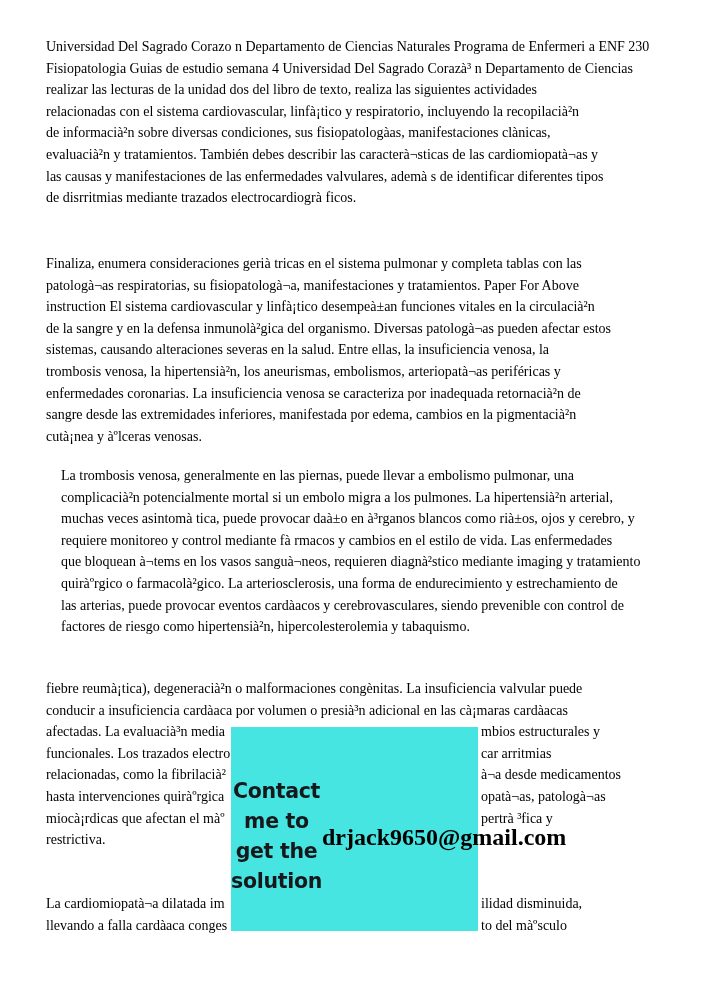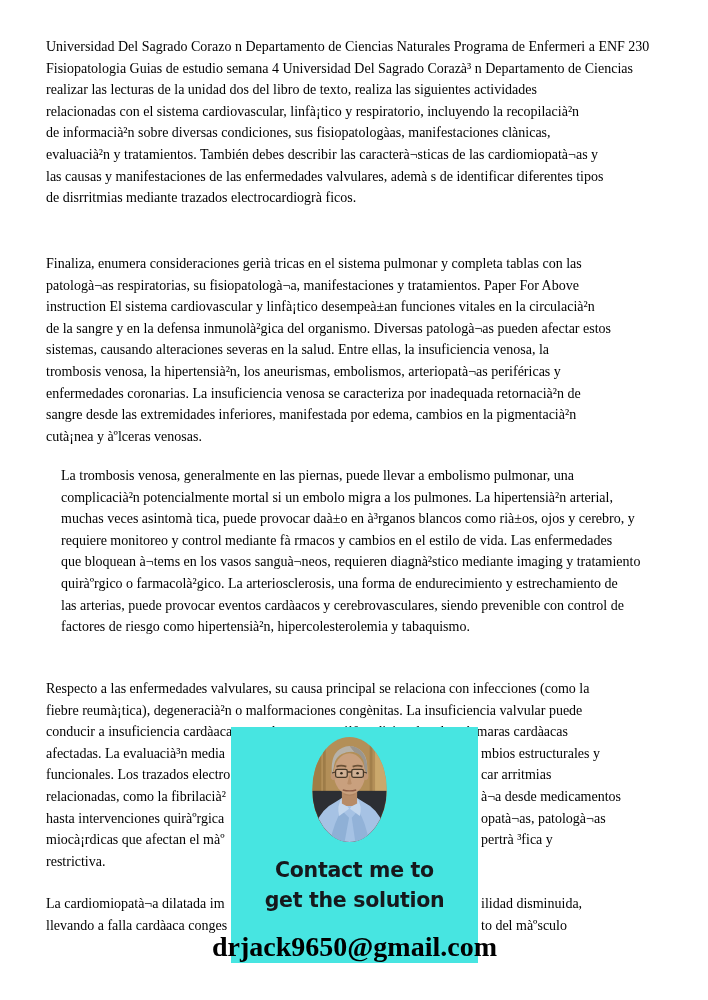--- a/index.html
+++ b/index.html
@@ -10,32 +10,32 @@
   #doc{position:absolute;left:46px;top:0;width:624px;}
   .para{position:absolute;left:0;width:624px;}
   .para:nth-child(1){top:36px;}
   .para:nth-child(2){top:253px;}
   .para:nth-child(3){top:465px;margin-left:15px;}
   .para:nth-child(4){top:678px;}
   .para:nth-child(5){top:893px;}
   .line{height:21.6px;line-height:21.6px;font-size:14px;white-space:pre;position:relative;}
   .rfrag{position:absolute;left:435px;top:0;}
   .promo{
-    position:absolute;left:231px;top:727px;width:247px;height:236px;z-index:5;
-    display:flex;flex-direction:column;align-items:center;
+    position:absolute;left:231px;top:727px;width:247px;height:204px;z-index:5;
+    display:flex;flex-direction:row;align-items:center;
   }
   .portrait{margin-top:10px;width:83px;height:117px;transform:translateX(-5px);}
   .promo-heading{
     margin-top:13px;text-align:center;
     font-family:"DejaVu Sans", sans-serif;font-weight:700;
     font-size:20.5px;line-height:30px;color:#16181c;letter-spacing:-0.3px;
   }
   .promo-email{
     margin-top:16px;font-family:"Liberation Serif", serif;font-weight:700;
-    font-size:28px;color:#000;text-align:center;
+    font-size:24px;color:#000;text-align:center;
   }
 </style>
 </head>
 <body>
 
 <div id="doc">
     <div class="para">
       <div class="line">Universidad Del Sagrado Corazo n Departamento de Ciencias Naturales Programa de Enfermeri a ENF 230</div>
       <div class="line">Fisiopatologia Guias de estudio semana 4 Universidad Del Sagrado Corazà³ n Departamento de Ciencias</div>
       <div class="line">realizar las lecturas de la unidad dos del libro de texto, realiza las siguientes actividades</div>
@@ -60,21 +60,20 @@
       <div class="line">La trombosis venosa, generalmente en las piernas, puede llevar a embolismo pulmonar, una</div>
       <div class="line">complicacià²n potencialmente mortal si un embolo migra a los pulmones. La hipertensià²n arterial,</div>
       <div class="line">muchas veces asintomà tica, puede provocar daà±o en à³rganos blancos como rià±os, ojos y cerebro, y</div>
       <div class="line">requiere monitoreo y control mediante fà rmacos y cambios en el estilo de vida. Las enfermedades</div>
       <div class="line">que bloquean à¬tems en los vasos sanguà¬neos, requieren diagnà²stico mediante imaging y tratamiento</div>
       <div class="line">quiràºrgico o farmacolà²gico. La arteriosclerosis, una forma de endurecimiento y estrechamiento de</div>
       <div class="line">las arterias, puede provocar eventos cardàacos y cerebrovasculares, siendo prevenible con control de</div>
       <div class="line">factores de riesgo como hipertensià²n, hipercolesterolemia y tabaquismo.</div>
     </div>
     <div class="para">
-      <div class="line">Respecto a las enfermedades valvulares, su causa principal se relaciona con infecciones (como la</div>
       <div class="line">fiebre reumà¡tica), degeneracià²n o malformaciones congènitas. La insuficiencia valvular puede</div>
       <div class="line">conducir a insuficiencia cardàaca por volumen o presià³n adicional en las cà¡maras cardàacas</div>
       <div class="line"><span class="lfrag">afectadas. La evaluacià³n media</span><span class="rfrag">mbios estructurales y</span></div>
       <div class="line"><span class="lfrag">funcionales. Los trazados electro</span><span class="rfrag">car arritmias</span></div>
       <div class="line"><span class="lfrag">relacionadas, como la fibrilacià²</span><span class="rfrag">à¬a desde medicamentos</span></div>
       <div class="line"><span class="lfrag">hasta intervenciones quiràºrgica</span><span class="rfrag">opatà¬as, patologà¬as</span></div>
       <div class="line"><span class="lfrag">miocà¡rdicas que afectan el màº</span><span class="rfrag">pertrà ³fica y</span></div>
       <div class="line">restrictiva.</div>
     </div>
     <div class="para">

